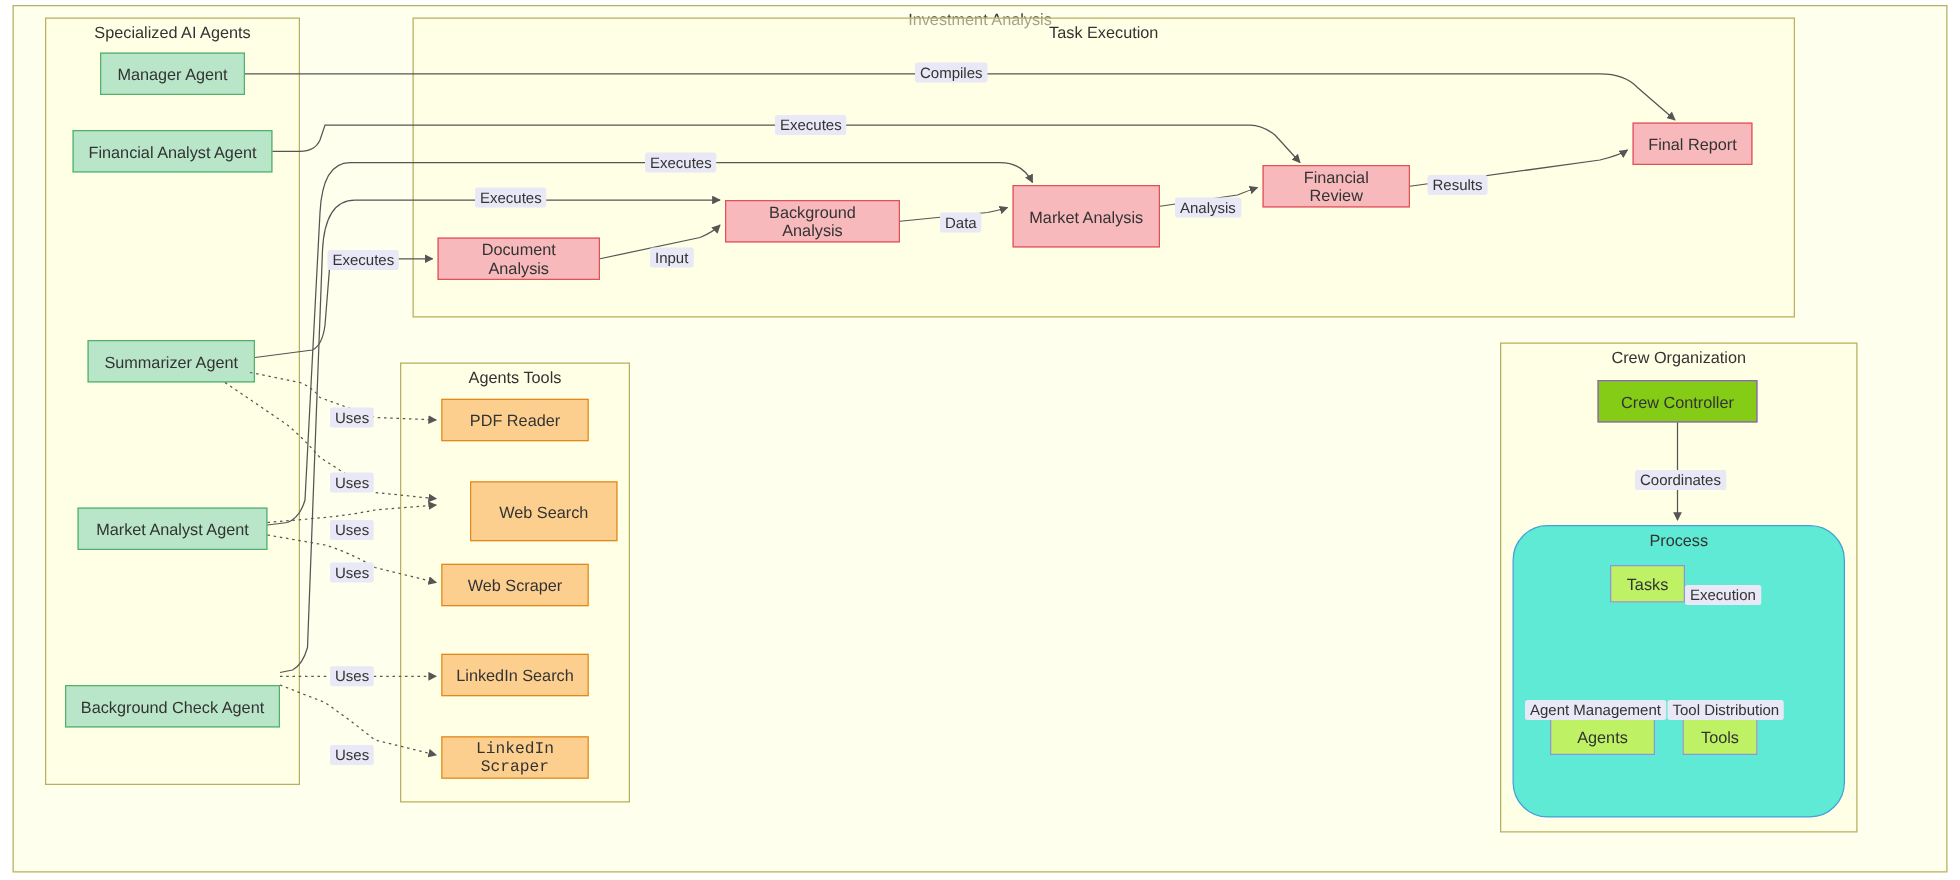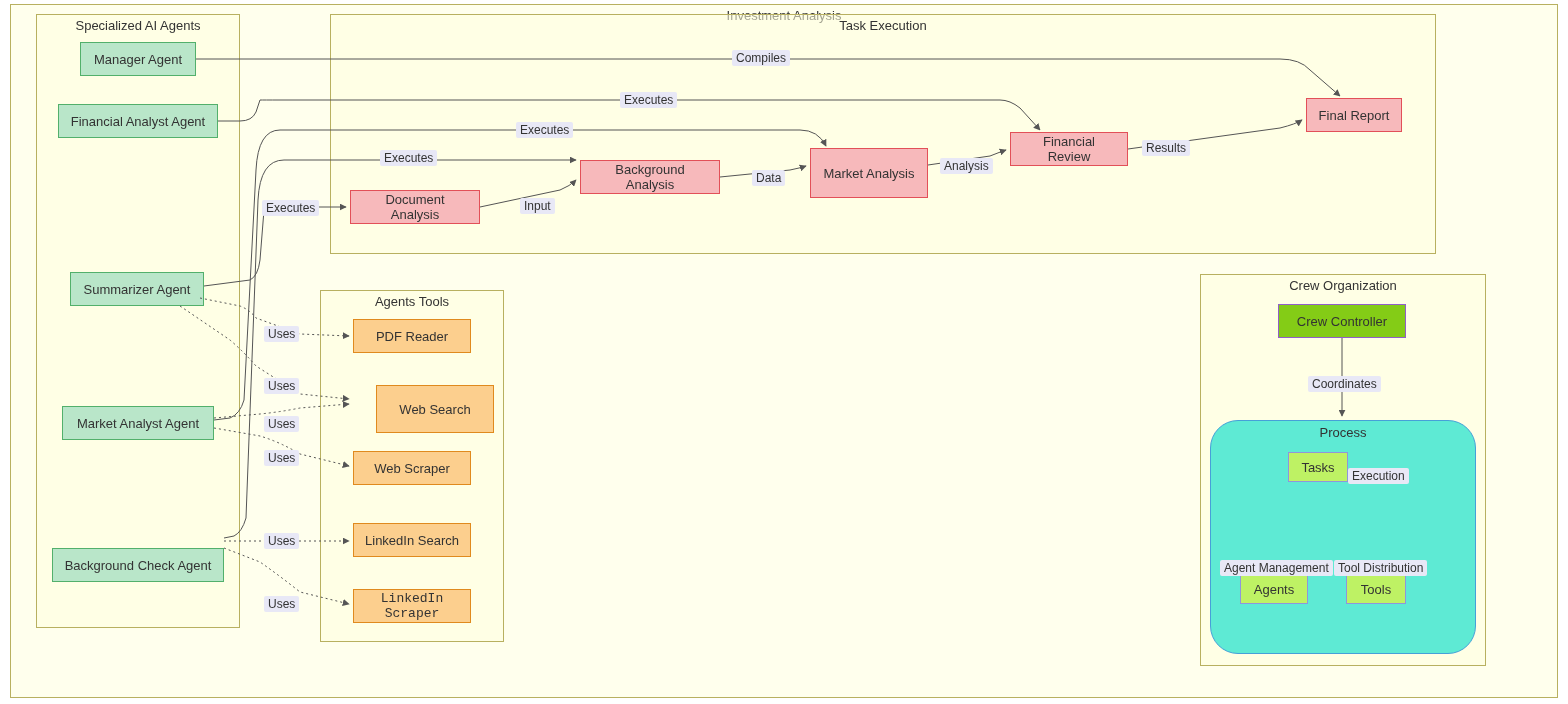--- a/index.html
+++ b/index.html
@@ -131,21 +131,21 @@
 
 <div class="node main" style="left:1278px; top:304px; width:128px; height:34px;">
   <span>Crew Controller</span>
 </div>
 <div class="node process" style="left:1210px; top:420px; width:266px; height:234px; align-items:flex-start; justify-content:center; padding-top:4px;">
   <span>Process</span>
 </div>
 <div class="node sub" style="left:1288px; top:452px; width:60px; height:30px;">
   <span>Tasks</span>
 </div>
-<div class="node sub" style="left:1240px; top:574px; width:68px; height:30px;">
+<div class="node sub" style="left:1240px; top:574px; width:84px; height:30px;">
   <span>Agents</span>
 </div>
 <div class="node sub" style="left:1346px; top:574px; width:60px; height:30px;">
   <span>Tools</span>
 </div>
 
 <svg class="edges">
   <defs>
     <marker id="arrow" viewBox="0 0 10 10" refX="9" refY="5" markerWidth="7" markerHeight="7" orient="auto-start-reverse">
       <path d="M 0 0 L 10 5 L 0 10 z" fill="#555"></path>

